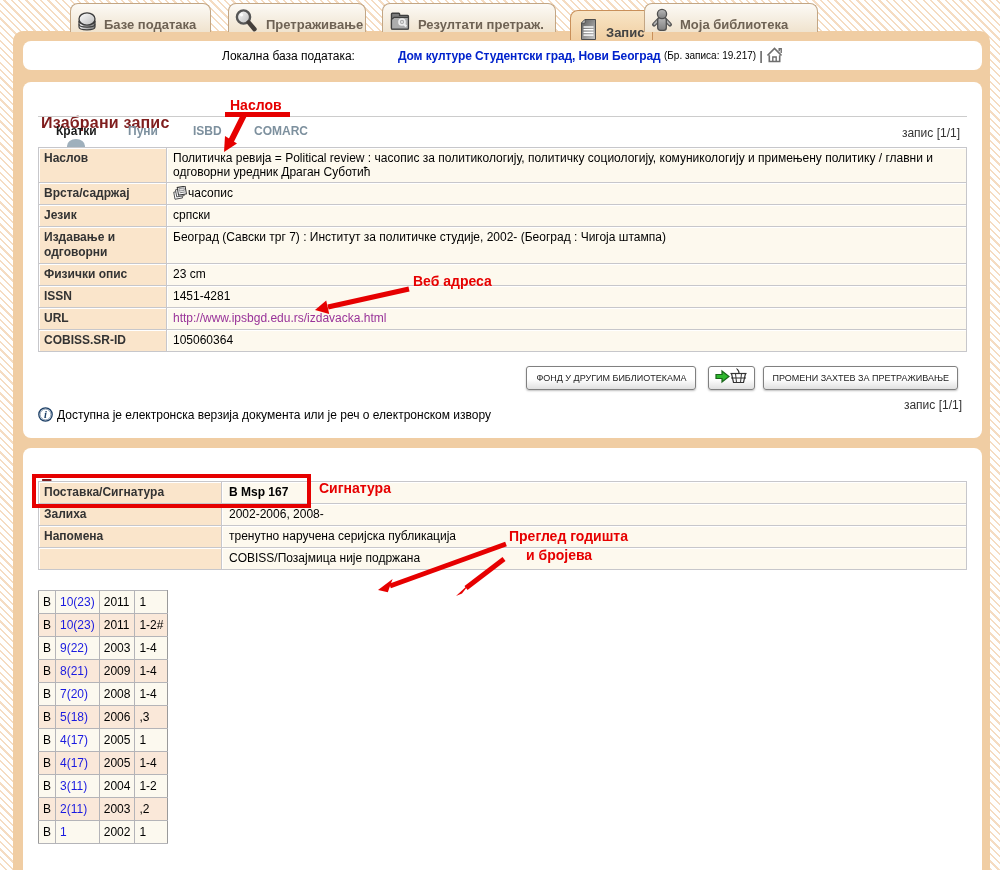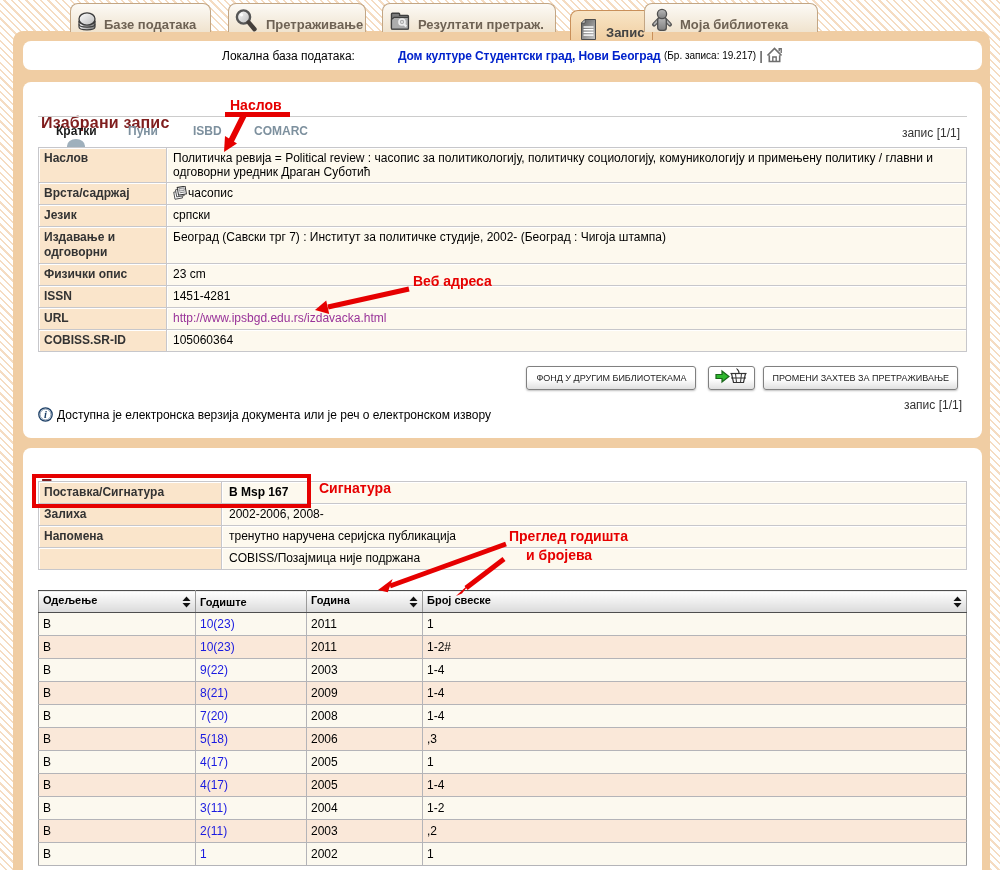--- a/index.html
+++ b/index.html
@@ -265,35 +265,20 @@
           <td class="v">тренутно наручена серијска публикација</td>
         </tr>
     <tr>
           <td class="l"></td>
           <td class="v">COBISS/Позајмица није подржана</td>
         </tr>
   </tbody>
     </table>
   <table class="sort">
     <tbody>
-        <tr>
-      <th style="width:157px;">Одељење<span class="sorticon"><svg width="9" height="12" viewBox="0 0 9 12">
-                <path d="M4.5,0.5 L8.5,5 H0.5 z" fill="#111"></path>
-                <path d="M4.5,11.5 L8.5,7 H0.5 z" fill="#111"></path>
-              </svg></span></th>
-      <th style="width:111px;">Годиште</th>
-      <th style="width:116px;">Година<span class="sorticon"><svg width="9" height="12" viewBox="0 0 9 12">
-                <path d="M4.5,0.5 L8.5,5 H0.5 z" fill="#111"></path>
-                <path d="M4.5,11.5 L8.5,7 H0.5 z" fill="#111"></path>
-              </svg></span></th>
-      <th style="width:544px;">Број свеске<span class="sorticon"><svg width="9" height="12" viewBox="0 0 9 12">
-                <path d="M4.5,0.5 L8.5,5 H0.5 z" fill="#111"></path>
-                <path d="M4.5,11.5 L8.5,7 H0.5 z" fill="#111"></path>
-              </svg></span></th>
-    </tr>
     <tr class="odd">
           <td>B</td>
           <td><a>10(23)</a></td>
           <td>2011</td>
           <td>1</td>
         </tr>
     <tr class="even">
           <td>B</td>
           <td><a>10(23)</a></td>
           <td>2011</td>

